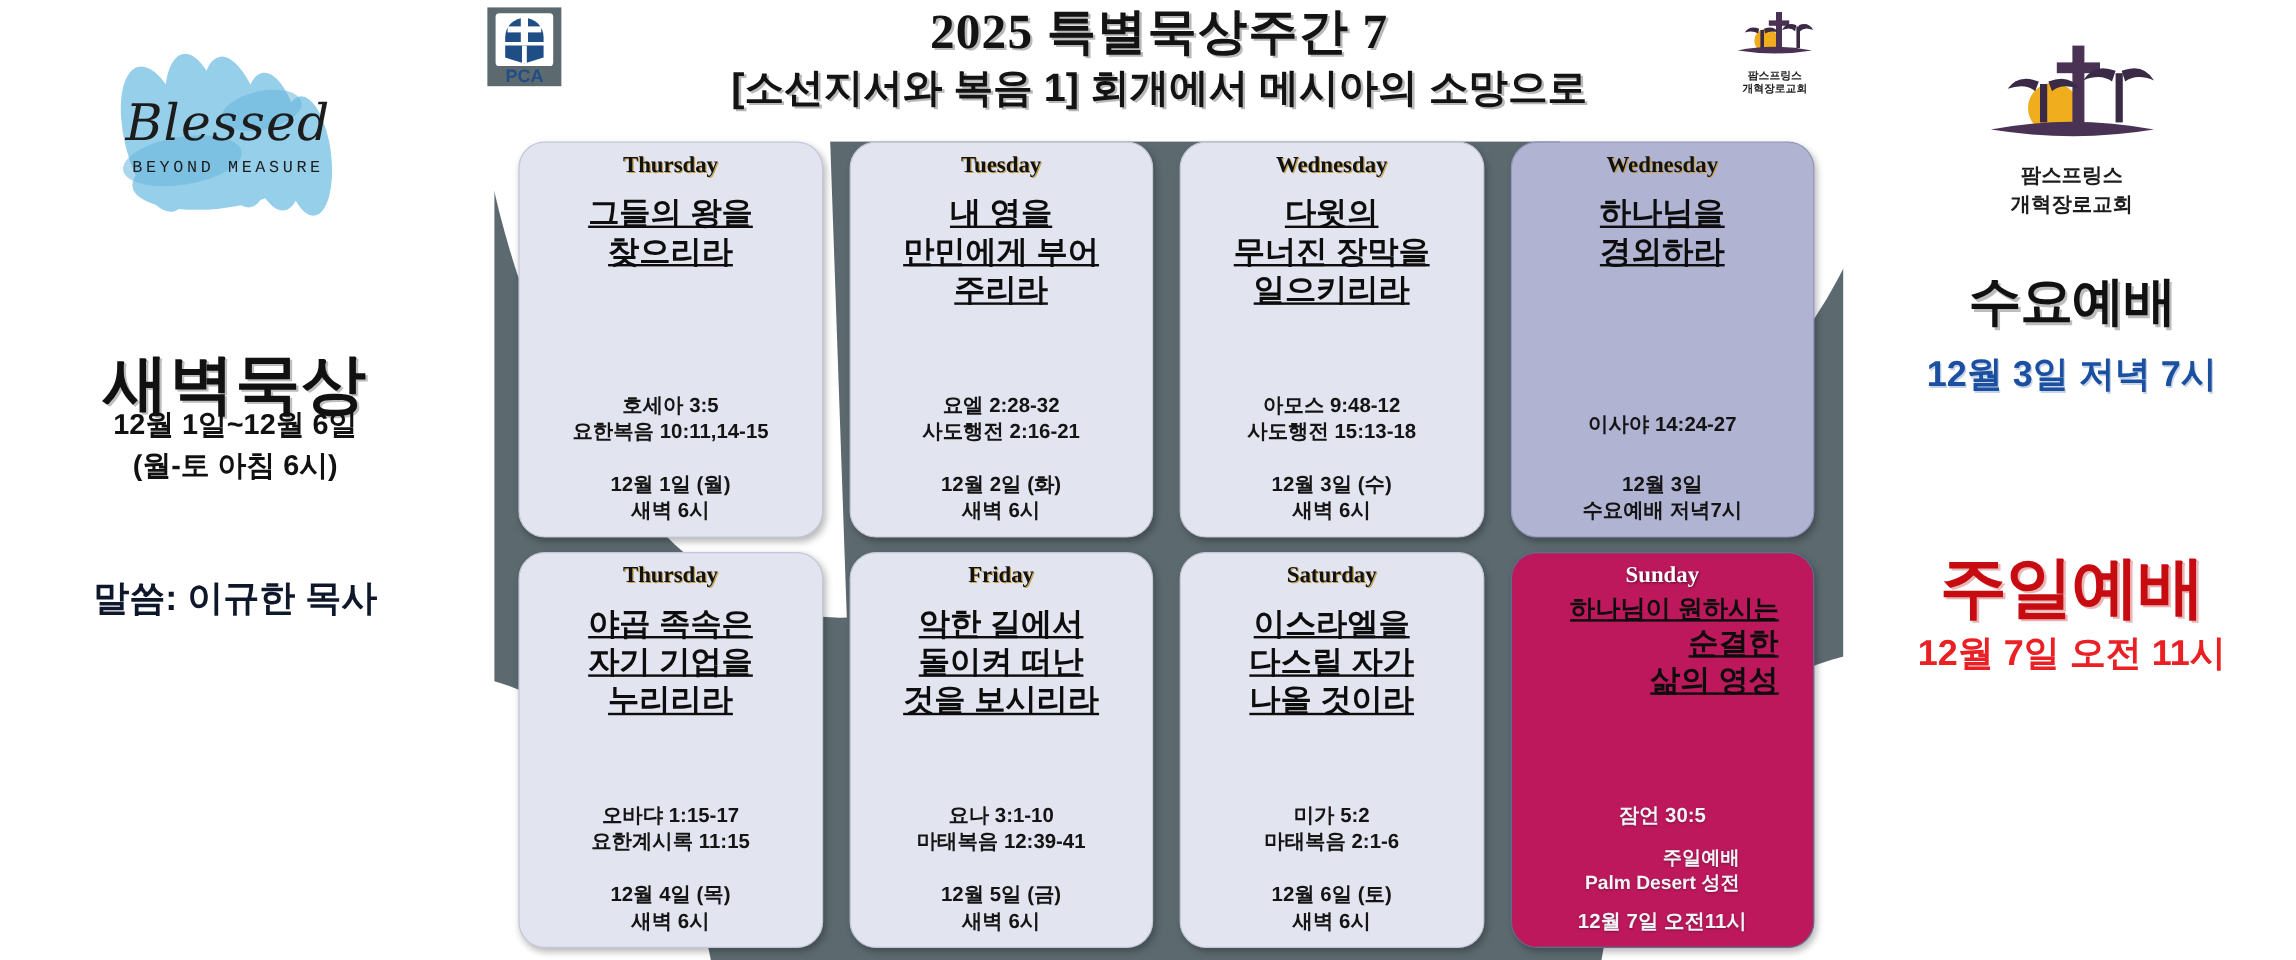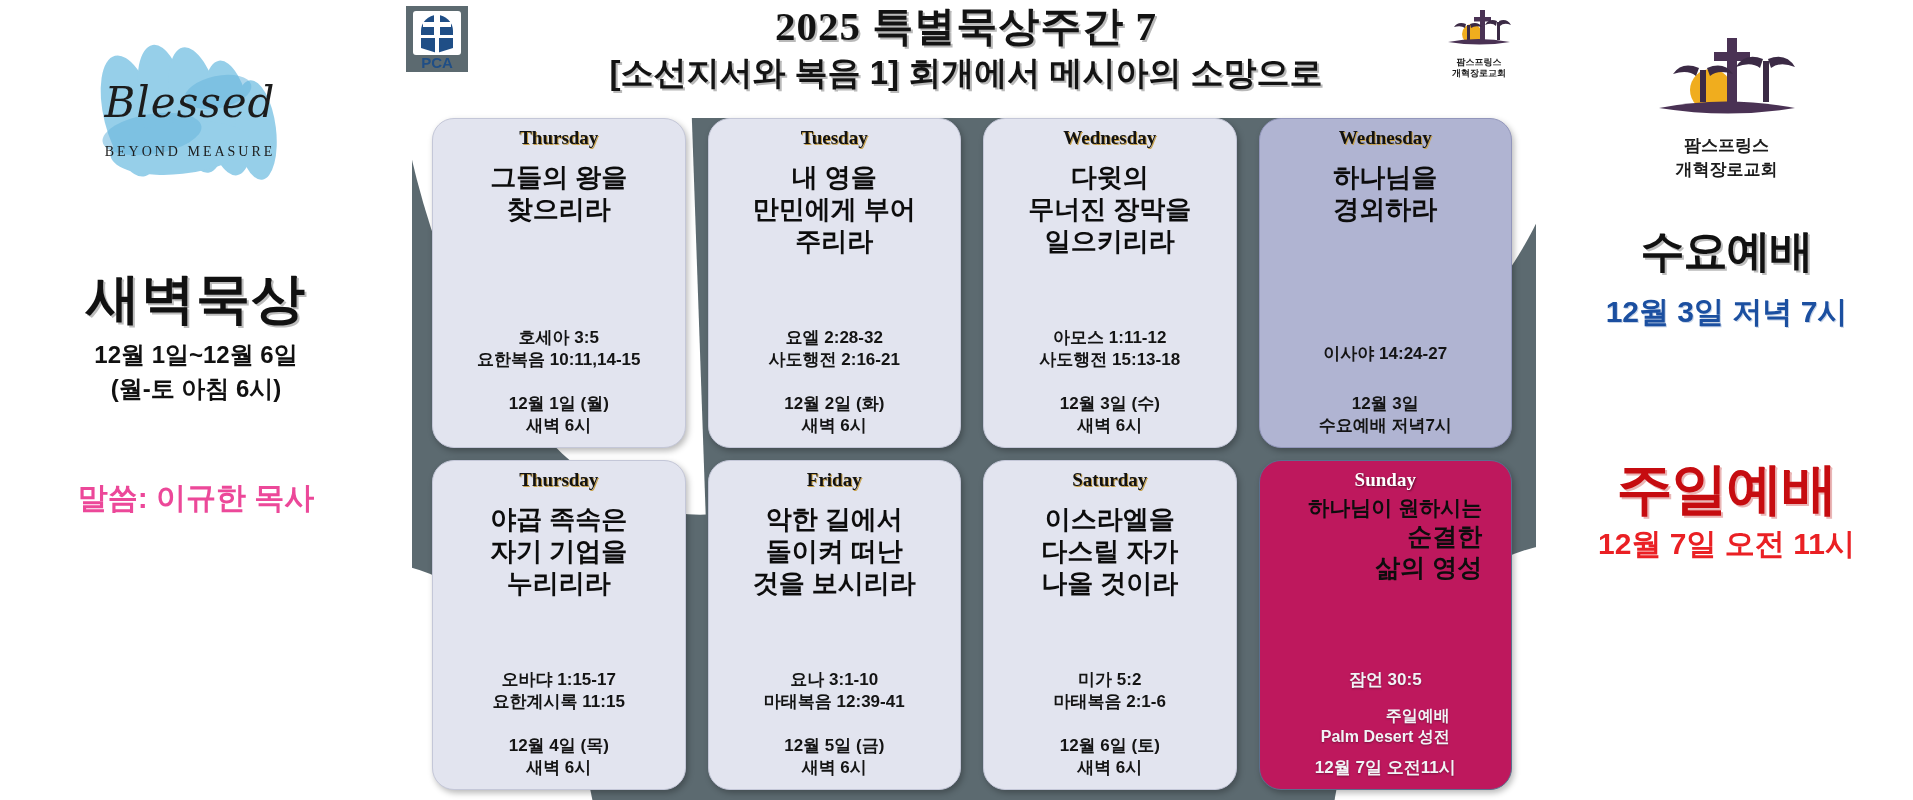--- a/index.html
+++ b/index.html
@@ -100,20 +100,21 @@
   .dow{
     font-family:"Liberation Serif","DejaVu Serif",serif;
     font-weight:bold;font-size:19px;color:#121212;
     text-shadow:1px 1px 0 #c8a24a;
     margin-bottom:2px;
   }
   .card.dark .dow{color:#ffffff;text-shadow:1px 1px 2px rgba(0,0,0,.55);}
   .theme{
     font-weight:bold;font-size:26px;line-height:1.24;color:#0d0d0d;
     margin-top:10px;
+    text-decoration:underline;
   }
   .card.dark .theme{font-size:25px;margin-top:2px;}
   .theme .small{font-size:21px;font-weight:bold;display:block;margin-left:20px;}
   .spacer{flex:1 1 auto;min-height:6px;}
   .refs{
     font-weight:bold;font-size:17px;line-height:1.3;color:#141414;
   }
   .when{
     font-weight:bold;font-size:17px;line-height:1.3;color:#141414;
     margin-top:22px;
@@ -125,32 +126,32 @@
 
   
   .left{
     position:absolute;left:0;top:0;width:392px;height:608px;z-index:9;
     text-align:center;
   }
   .blessed{
     position:absolute;left:60px;top:38px;width:260px;height:150px;
   }
   .left-title{
-    position:absolute;left:0;right:0;top:263px;
+    position:absolute;left:0;right:0;top:284px;
     font-weight:bold;font-size:54px;color:#111;letter-spacing:1px;
     text-shadow:2px 2px 0 #bdbdbd;
     text-align:center;
   }
   .left-dates{
     position:absolute;left:0;right:0;top:338px;
     font-weight:bold;font-size:24px;color:#111;line-height:1.42;
   }
   .left-speaker{
     position:absolute;left:0;right:0;top:478px;
-    font-weight:bold;font-size:30px;color:#ec4899;
+    font-weight:bold;font-size:30px;color:#0f172a;
   }
 
   
   .right{
     position:absolute;left:1540px;top:0;width:373px;height:800px;z-index:9;
     text-align:center;
   }
   .ps-big{position:absolute;left:0;right:0;top:28px;}
   .ps-big .ps-cap{
     font-size:17px;font-weight:bold;color:#1b1b1b;line-height:1.25;margin-top:3px;
@@ -263,21 +264,21 @@
 
     <div class="card">
       <div class="dow">Wednesday</div>
       <div class="theme">
         <div>다윗의</div>
         <div>무너진 장막을</div>
         <div>일으키리라</div>
       </div>
       <div class="spacer"></div>
       <div class="refs">
-        <div>아모스 1:11-12</div>
+        <div>아모스 9:48-12</div>
         <div>사도행전 15:13-18</div>
       </div>
       <div class="when">
         <div>12월 3일 (수)</div>
         <div>새벽 6시</div>
       </div>
     </div>
 
     <div class="card mid">
       <div class="dow">Wednesday</div>
@@ -384,21 +385,21 @@
           <ellipse cx="196" cy="92" rx="20" ry="50" transform="rotate(-7 196 92)"></ellipse>
           <ellipse cx="120" cy="110" rx="70" ry="26" transform="rotate(-6 120 110)"></ellipse>
         </g>
         <g fill="#6ab6dd" opacity="0.55">
           <ellipse cx="92" cy="96" rx="50" ry="20" transform="rotate(-9 92 96)"></ellipse>
           <ellipse cx="158" cy="54" rx="34" ry="16" transform="rotate(-12 158 54)"></ellipse>
         </g>
       </svg>
       <div style="position:absolute;left:0;top:44px;width:260px;text-align:center;">
         <div style="font-family:'DejaVu Serif',serif;font-style:italic;font-size:42px;color:#1c1c1c;letter-spacing:1px;line-height:1;">Blessed</div>
-        <div style="font-family:Liberation Serif, serif;font-size:14px;letter-spacing:3px;color:#1c1c1c;margin-top:20px;">BEYOND MEASURE</div>
+        <div style="font-family:Liberation Mono, monospace;font-size:14px;letter-spacing:3px;color:#1c1c1c;margin-top:8px;">BEYOND MEASURE</div>
       </div>
     </div>
 
     <div class="left-title">새벽묵상</div>
     <div class="left-dates">
       <div>12월 1일~12월 6일</div>
       <div>(월-토 아침 6시)</div>
     </div>
     <div class="left-speaker">말씀: 이규한 목사</div>
   </div>

